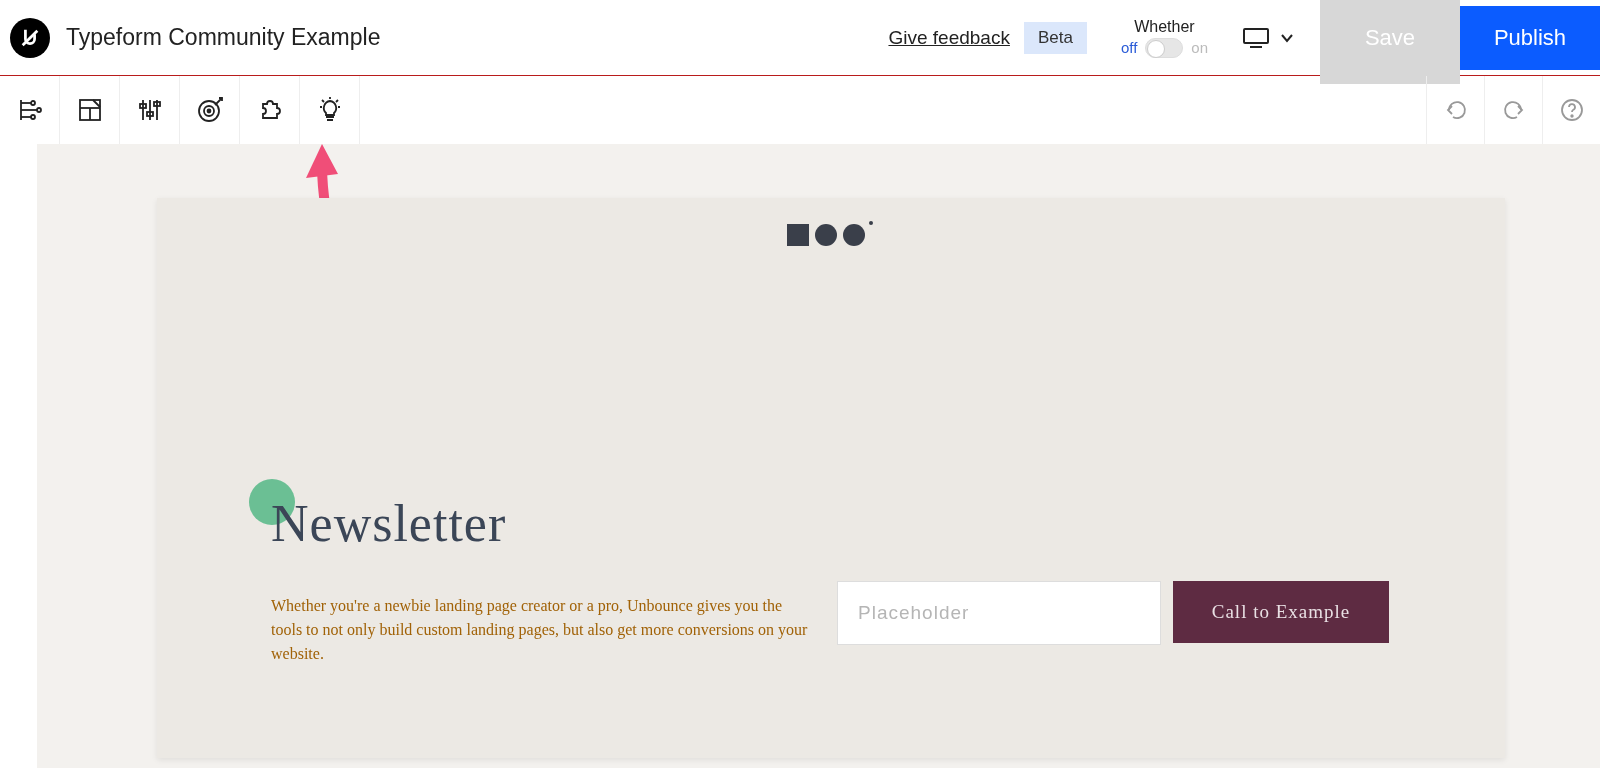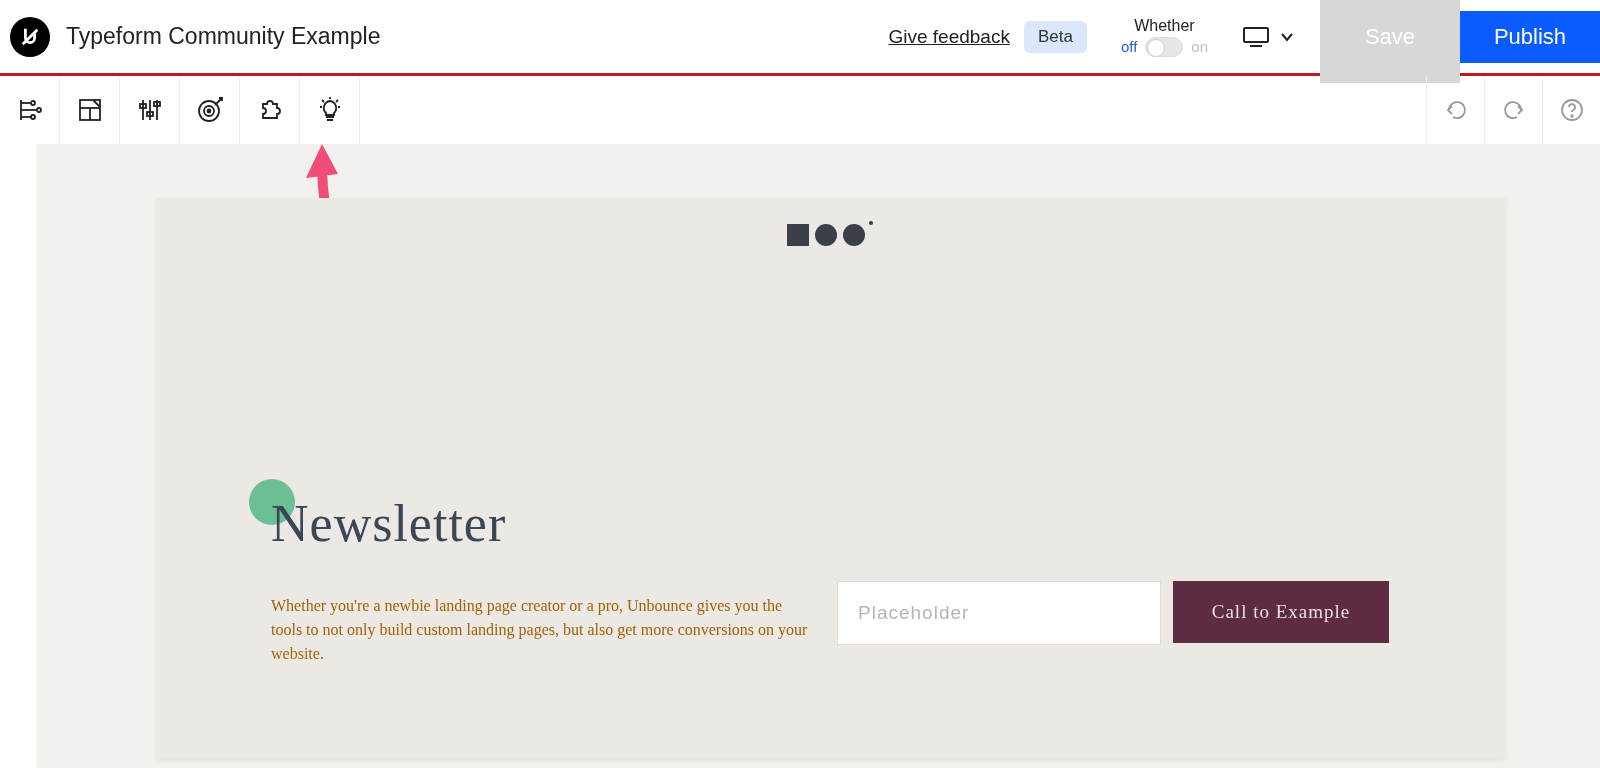--- a/index.html
+++ b/index.html
@@ -1,49 +1,49 @@
 <!DOCTYPE html>
 <html><head>
 <meta charset="utf-8">
 <style>
   * { box-sizing: border-box; margin: 0; padding: 0; }
   html, body { width: 1600px; height: 768px; font-family: -apple-system, BlinkMacSystemFont, "Segoe UI", Arial, sans-serif; background:#fff; overflow:hidden;}
   
   .topbar {
-    display:flex; align-items:center; height:76px; border-bottom:3px solid #b91c1c;
+    display:flex; align-items:center; height:76px; border-bottom:1px solid #b91c1c;
     background:#fff;
   }
   .logo-wrap { width:60px; display:flex; justify-content:center; }
   .logo-circle {
     width:40px; height:40px; border-radius:50%; background:#000; display:flex;
     align-items:center; justify-content:center;
   }
   .title { font-size:23px; color:#222; margin-left:6px; }
   .spacer { flex:1; }
   .feedback { font-size:19px; color:#222; text-decoration:underline; cursor:pointer; margin-right:14px;}
   .beta-badge {
-    background:#dbe7fb; color:#333; border-radius:6px; padding:6px 14px; font-size:17px;
+    background:#dbe7fb; color:#333; border-radius:0; padding:6px 14px; font-size:17px;
     margin-right:34px;
   }
   .preview-block { display:flex; flex-direction:column; align-items:center; margin-right:34px;}
   .preview-label { font-size:16px; color:#222; margin-bottom:2px;}
   .preview-toggle-row { display:flex; align-items:center; gap:8px; font-size:15px;}
   .preview-off { color:#2a5bd7; }
   .preview-on  { color:#bbb; }
   .toggle {
     width:38px; height:20px; background:#e6e6e6; border-radius:12px; position:relative;
     border:1px solid #ddd;
   }
   .toggle::after {
     content:""; position:absolute; width:16px; height:16px; border-radius:50%;
     background:#fff; top:1px; left:1px; border:1px solid #ccc;
   }
   .device-block { display:flex; align-items:center; gap:10px; margin-right:26px; cursor:pointer;}
   .save-btn  { width:140px; height:92px; background:#d7d7d7; color:#fff; font-size:22px; display:flex; align-items:center; justify-content:center; }
-  .publish-btn{ width:140px; height:52px; background:#0b5cff; color:#fff; font-size:22px; display:flex; align-items:center; justify-content:center; }
+  .publish-btn{ width:140px; height:64px; background:#0b5cff; color:#fff; font-size:22px; display:flex; align-items:center; justify-content:center; }
 
   
   .secondbar {
     display:flex; align-items:center; height:68px; background:#fff;
   }
   .tool-btn {
     width:60px; height:68px; display:flex; align-items:center; justify-content:center;
     border-right:1px solid #eee; color:#333; cursor:pointer;
   }
   .right-tools { margin-left:auto; display:flex; }

